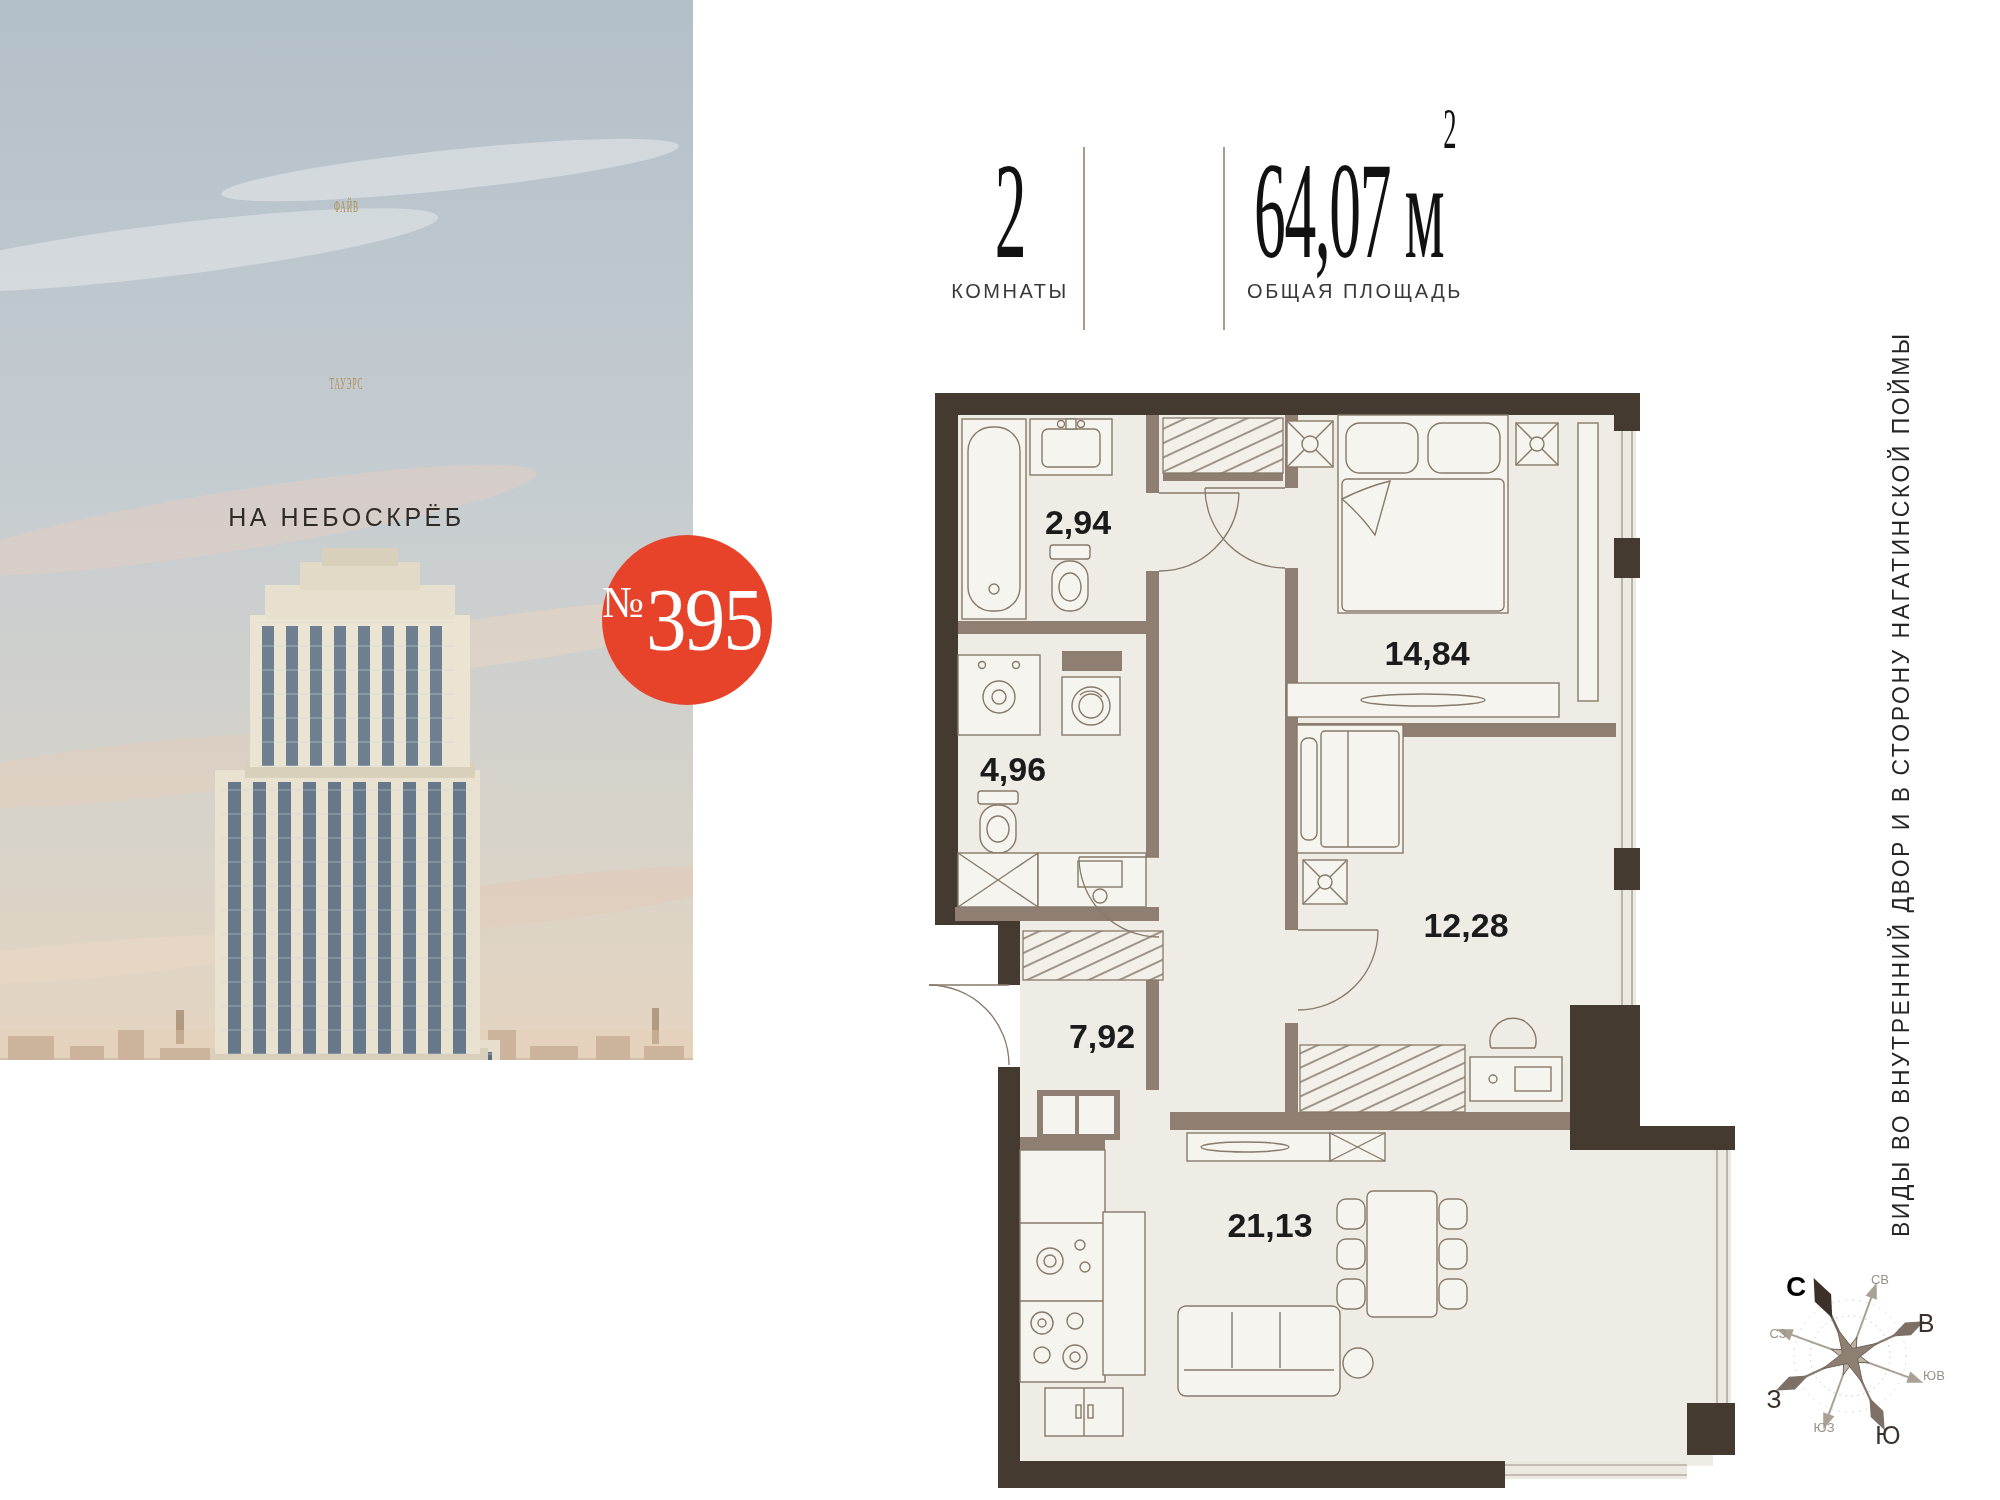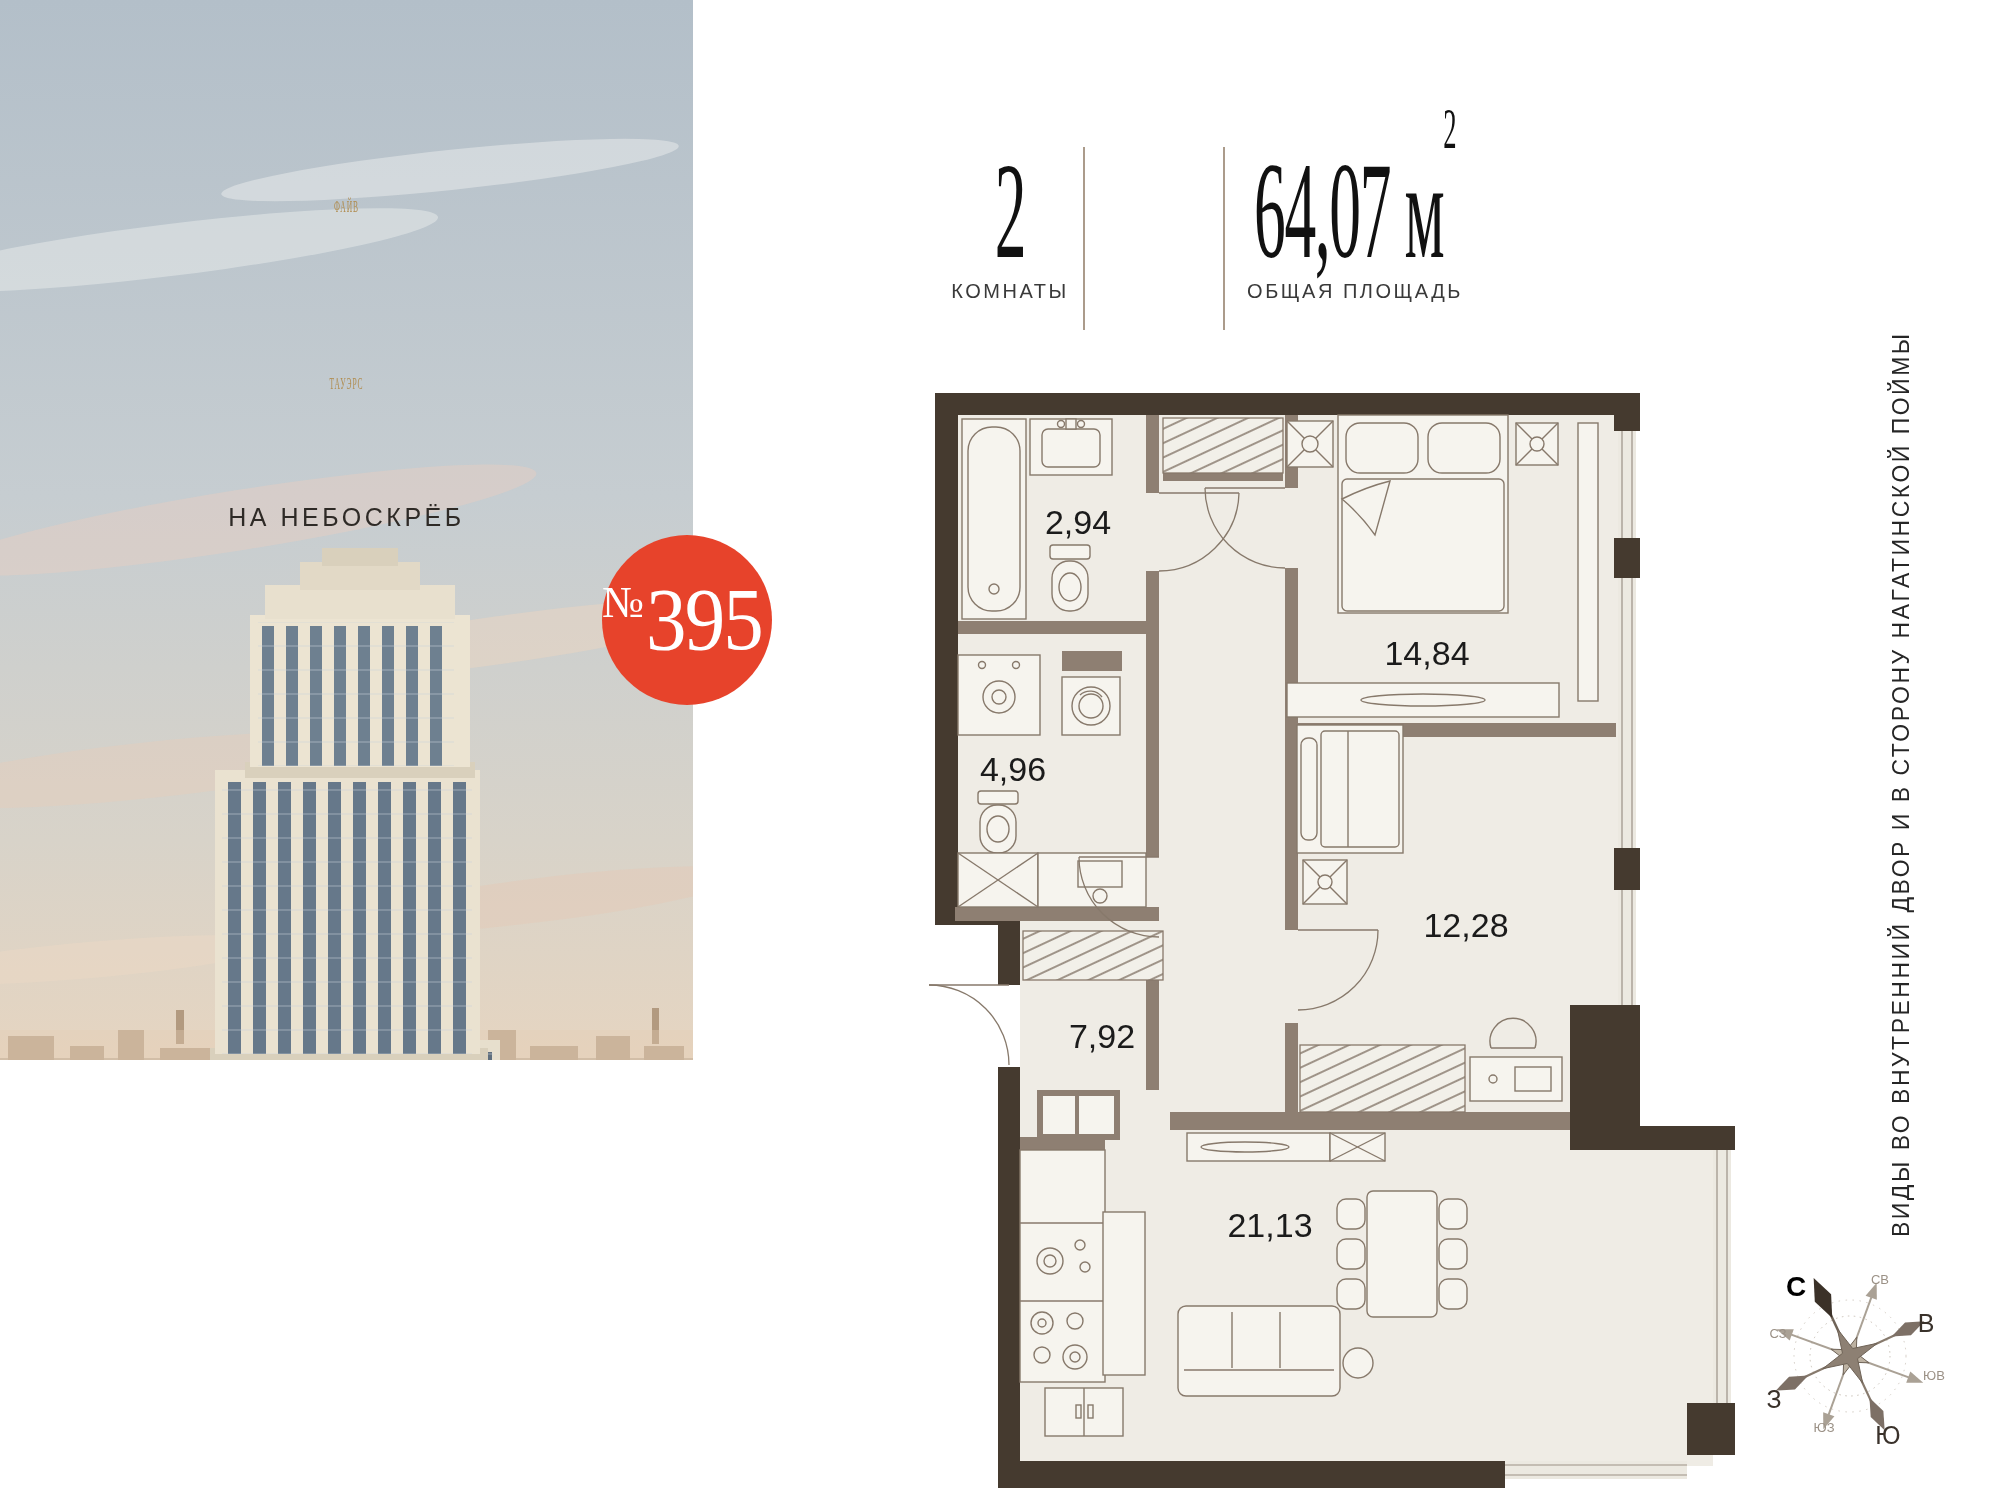--- a/index.html
+++ b/index.html
@@ -22,21 +22,21 @@
   
   .stat{position:absolute;top:130px;text-align:center;}
   .stat-num{font-family:"Liberation Serif", serif;color:#111;height:150px;
             display:flex;align-items:flex-end;justify-content:center;}
   .stat-num .n{font-size:138px;line-height:1;display:inline-block;transform:scaleX(.46);
                transform-origin:50% 100%;letter-spacing:-3px;white-space:nowrap;}
   .stat-num sup{font-size:58px;line-height:1;position:relative;top:-62px;}
   .stat-label{font-size:20px;letter-spacing:2.5px;color:#3a3a3a;}
   .stat-divider{position:absolute;top:147px;width:2px;height:183px;background:#ab9b8b;}
   
-  .plan{position:absolute;left:885px;top:393px;}
+  .plan{position:absolute;left:885px;top:393px;font-weight:bold;}
   .plan text{font-family:"Liberation Sans", sans-serif;font-size:34px;fill:#1b1b1b;}
   
   .side-note{position:absolute;left:1888px;top:355px;height:882px;width:42px;
              writing-mode:vertical-rl;transform:rotate(180deg);
              font-size:23px;letter-spacing:2.5px;color:#262626;text-align:center;white-space:nowrap;}
   
   .compass{position:absolute;left:1738px;top:1258px;}
   .compass text{font-family:"Liberation Sans", sans-serif;}
   .c-main{font-size:25px;fill:#3a322b;}
   .c-n{font-size:28px;font-weight:bold;fill:#2e2archive722;}

